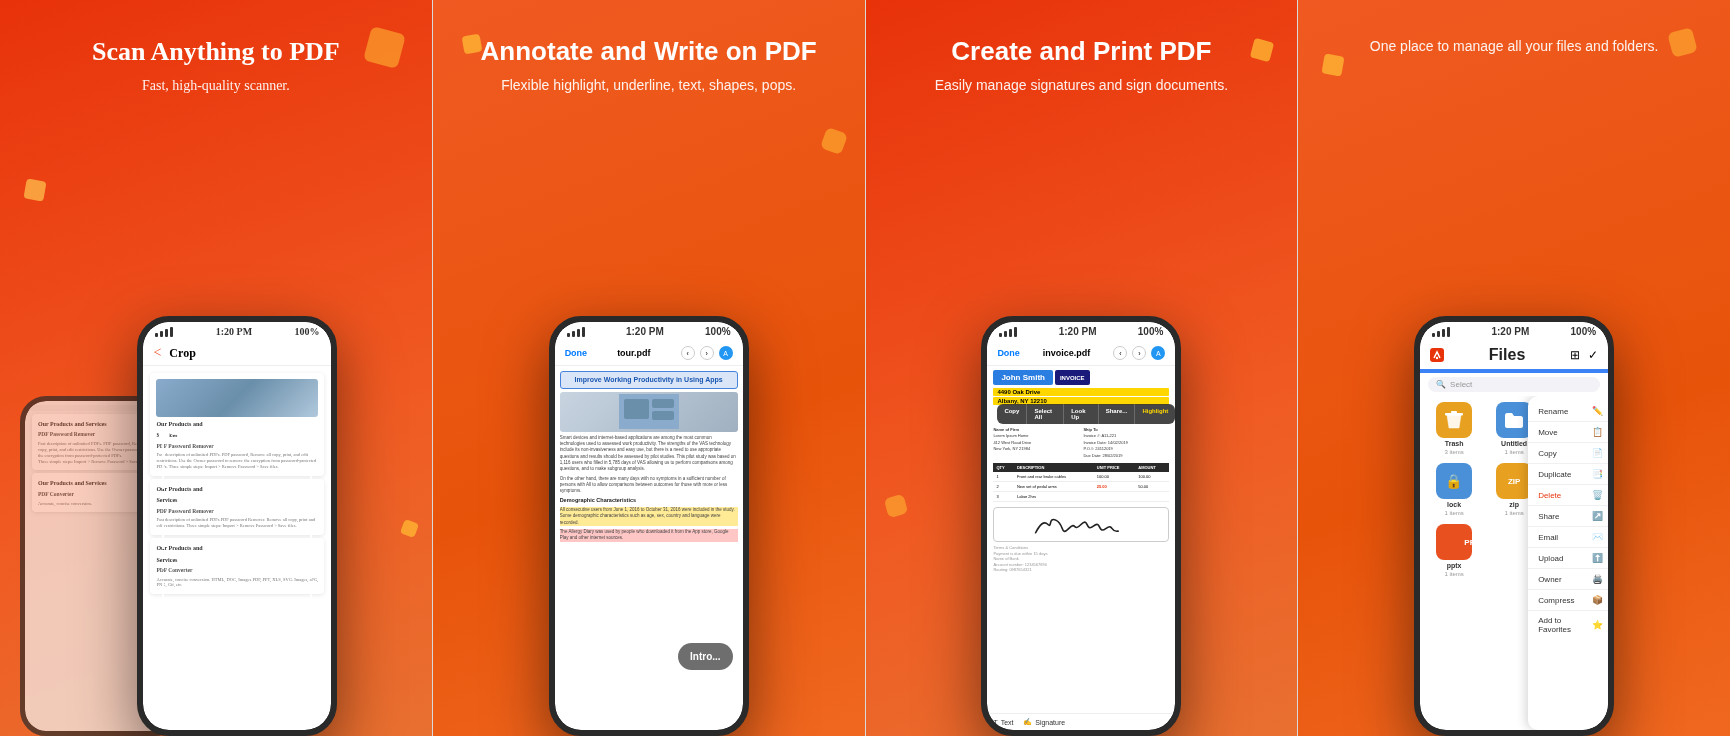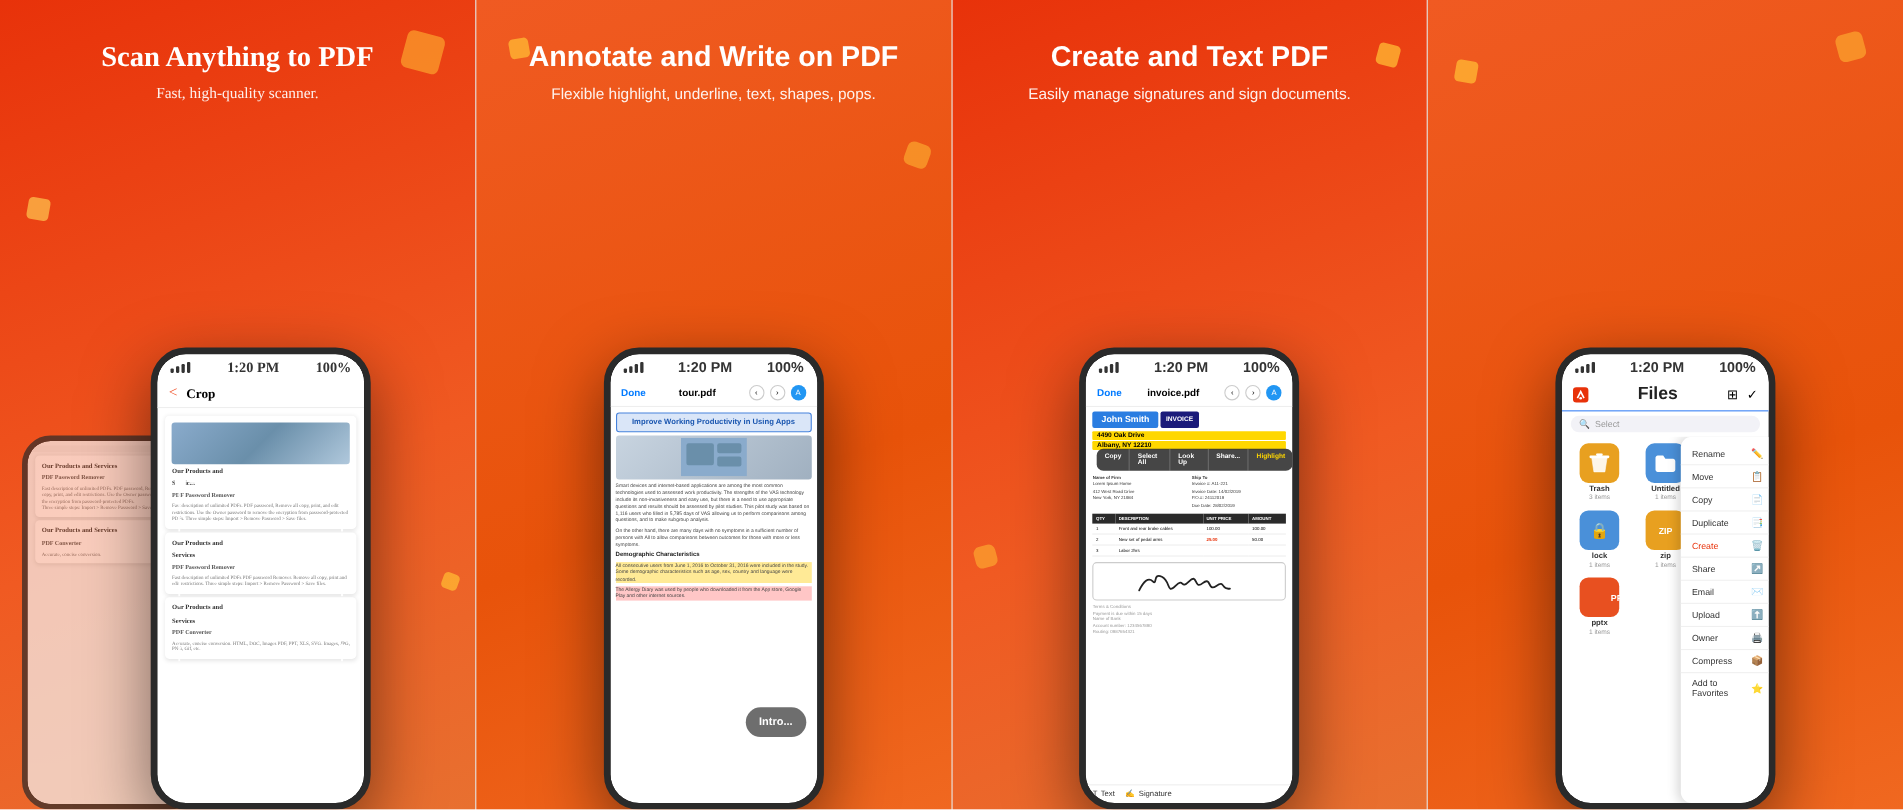--- a/index.html
+++ b/index.html
@@ -78,21 +78,21 @@
       display: flex;
       flex-direction: column;
     }
 
     .phone-statusbar {
       background: white;
       display: flex;
       justify-content: space-between;
       align-items: center;
       padding: 4px 12px;
-      font-size: 13px;
+      font-size: 10px;
       font-weight: 600;
       color: #333;
       flex-shrink: 0;
     }
 
     .phone-statusbar .signal {
       display: flex;
       gap: 2px;
       align-items: flex-end;
     }
@@ -405,21 +405,21 @@
       color: #333;
     }
 
     
     .files-header {
       background: white;
       padding: 5px 10px;
       display: flex;
       justify-content: space-between;
       align-items: center;
-      border-bottom: 1px solid #3b82f6;
+      border-bottom: 4px solid #3b82f6;
       flex-shrink: 0;
     }
 
     .files-logo {
       width: 14px;
       height: 14px;
       background: #e8320a;
       border-radius: 3px;
       display: flex;
       align-items: center;
@@ -746,21 +746,21 @@
     </div>
   </div>
 </div>
 
 <div class="divider-line"></div>
 
 <div class="section section-3">
   <div class="orange-square-sm" style="top:40px; right:25px; transform:rotate(15deg);"></div>
   <div class="orange-square-md" style="bottom:220px; left:20px; transform:rotate(-15deg); width:20px;height:20px;"></div>
 
-  <h2 class="section-title">Create and Text PDF</h2>
+  <h2 class="section-title">Create and Print PDF</h2>
   <p class="section-subtitle">Easily manage signatures
 and sign documents.</p>
 
   <div class="phone-wrapper">
     <div class="phone">
       <div class="phone-screen">
 
         <div class="phone-statusbar">
           <div class="signal">
             <div class="signal-bar" style="height:4px;"></div>
@@ -878,20 +878,22 @@
     </div>
   </div>
 </div>
 
 <div class="divider-line"></div>
 
 <div class="section section-4">
   <div class="orange-square-sm" style="top:55px; left:25px; transform:rotate(10deg);"></div>
   <div class="orange-square-md" style="top:30px; right:35px; transform:rotate(-15deg); width:25px;height:25px;"></div>
 
+  <p class="section-subtitle">One place to manage all your files
+and folders.</p>
 
   <div class="phone-wrapper">
     <div class="phone">
       <div class="phone-screen">
 
         <div class="phone-statusbar">
           <div class="signal">
             <div class="signal-bar" style="height:4px;"></div>
             <div class="signal-bar" style="height:6px;"></div>
             <div class="signal-bar" style="height:8px;"></div>
@@ -997,21 +999,21 @@
             </div>
             <div class="context-panel-item">
               <span>Copy</span>
               <span class="context-icon">📄</span>
             </div>
             <div class="context-panel-item">
               <span>Duplicate</span>
               <span class="context-icon">📑</span>
             </div>
             <div class="context-panel-item delete">
-              <span>Create</span>
+              <span>Delete</span>
               <span class="context-icon">🗑️</span>
             </div>
             <div class="context-panel-item">
               <span>Share</span>
               <span class="context-icon">↗️</span>
             </div>
             <div class="context-panel-item">
               <span>Email</span>
               <span class="context-icon">✉️</span>
             </div>

